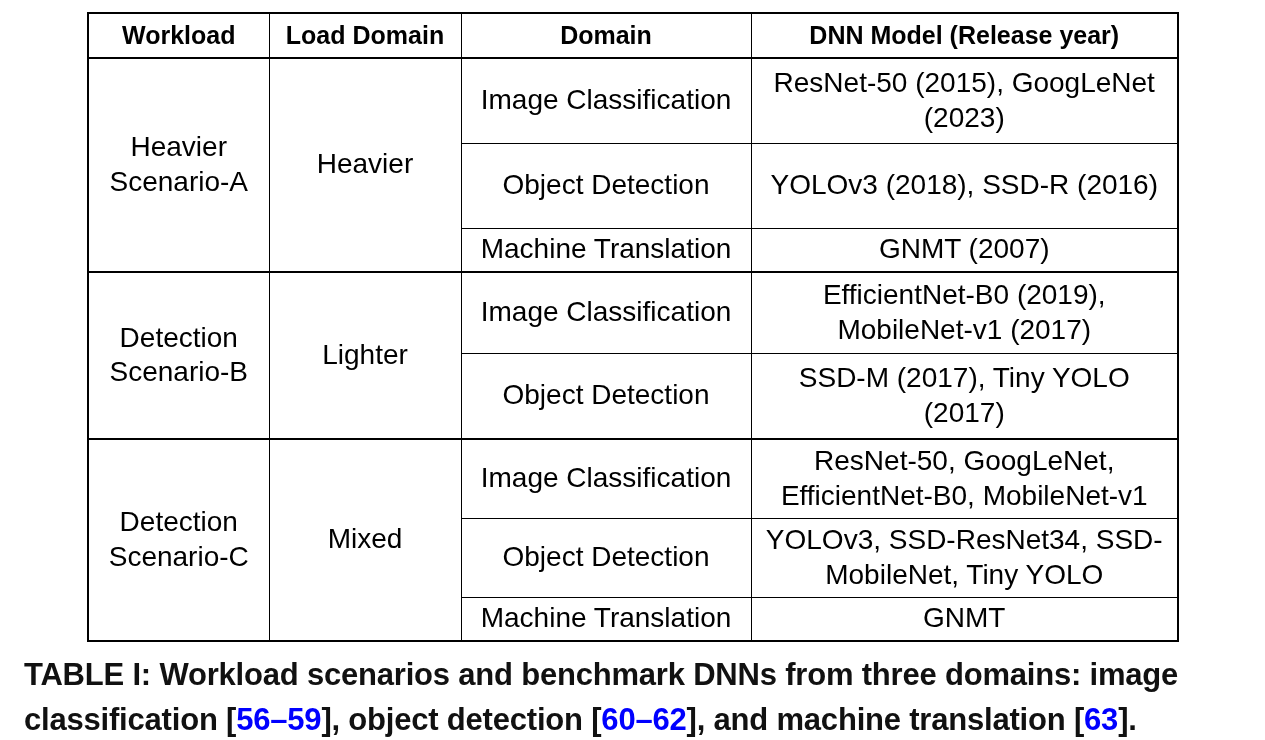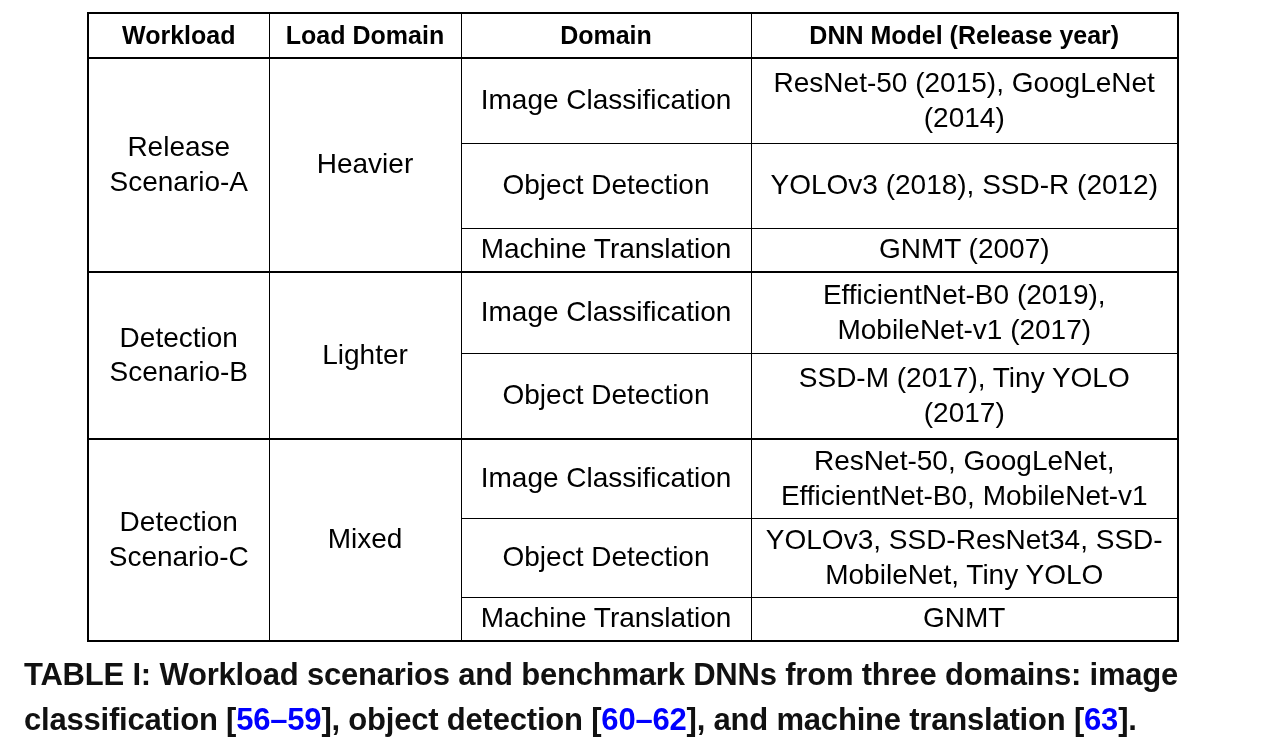--- a/index.html
+++ b/index.html
@@ -129,28 +129,28 @@
         <tr class="head-row">
           <th>Workload</th>
           <th>Load Domain</th>
           <th>Domain</th>
           <th>DNN Model (Release year)</th>
         </tr>
       </thead>
       <tbody>
 
         <tr class="group-start">
-          <td class="scenario-cell" rowspan="3">Release Scenario-A</td>
+          <td class="scenario-cell" rowspan="3">Heavier Scenario-A</td>
           <td class="weight-cell" rowspan="3">Heavier</td>
           <td class="domain-cell" style="height:78px">Image Classification</td>
-          <td class="model-cell">ResNet-50 (2015), GoogLeNet (2014)</td>
+          <td class="model-cell">ResNet-50 (2015), GoogLeNet (2023)</td>
         </tr>
         <tr>
           <td class="domain-cell" style="height:78px">Object Detection</td>
-          <td class="model-cell">YOLOv3 (2018), SSD-R (2012)</td>
+          <td class="model-cell">YOLOv3 (2018), SSD-R (2016)</td>
         </tr>
         <tr class="compact">
           <td class="domain-cell" style="height:40px">Machine Translation</td>
           <td class="model-cell">GNMT (2007)</td>
         </tr>
 
         <tr class="group-start">
           <td class="scenario-cell" rowspan="2">Detection Scenario-B</td>
           <td class="weight-cell" rowspan="2">Lighter</td>
           <td class="domain-cell" style="height:74px">Image Classification</td>

